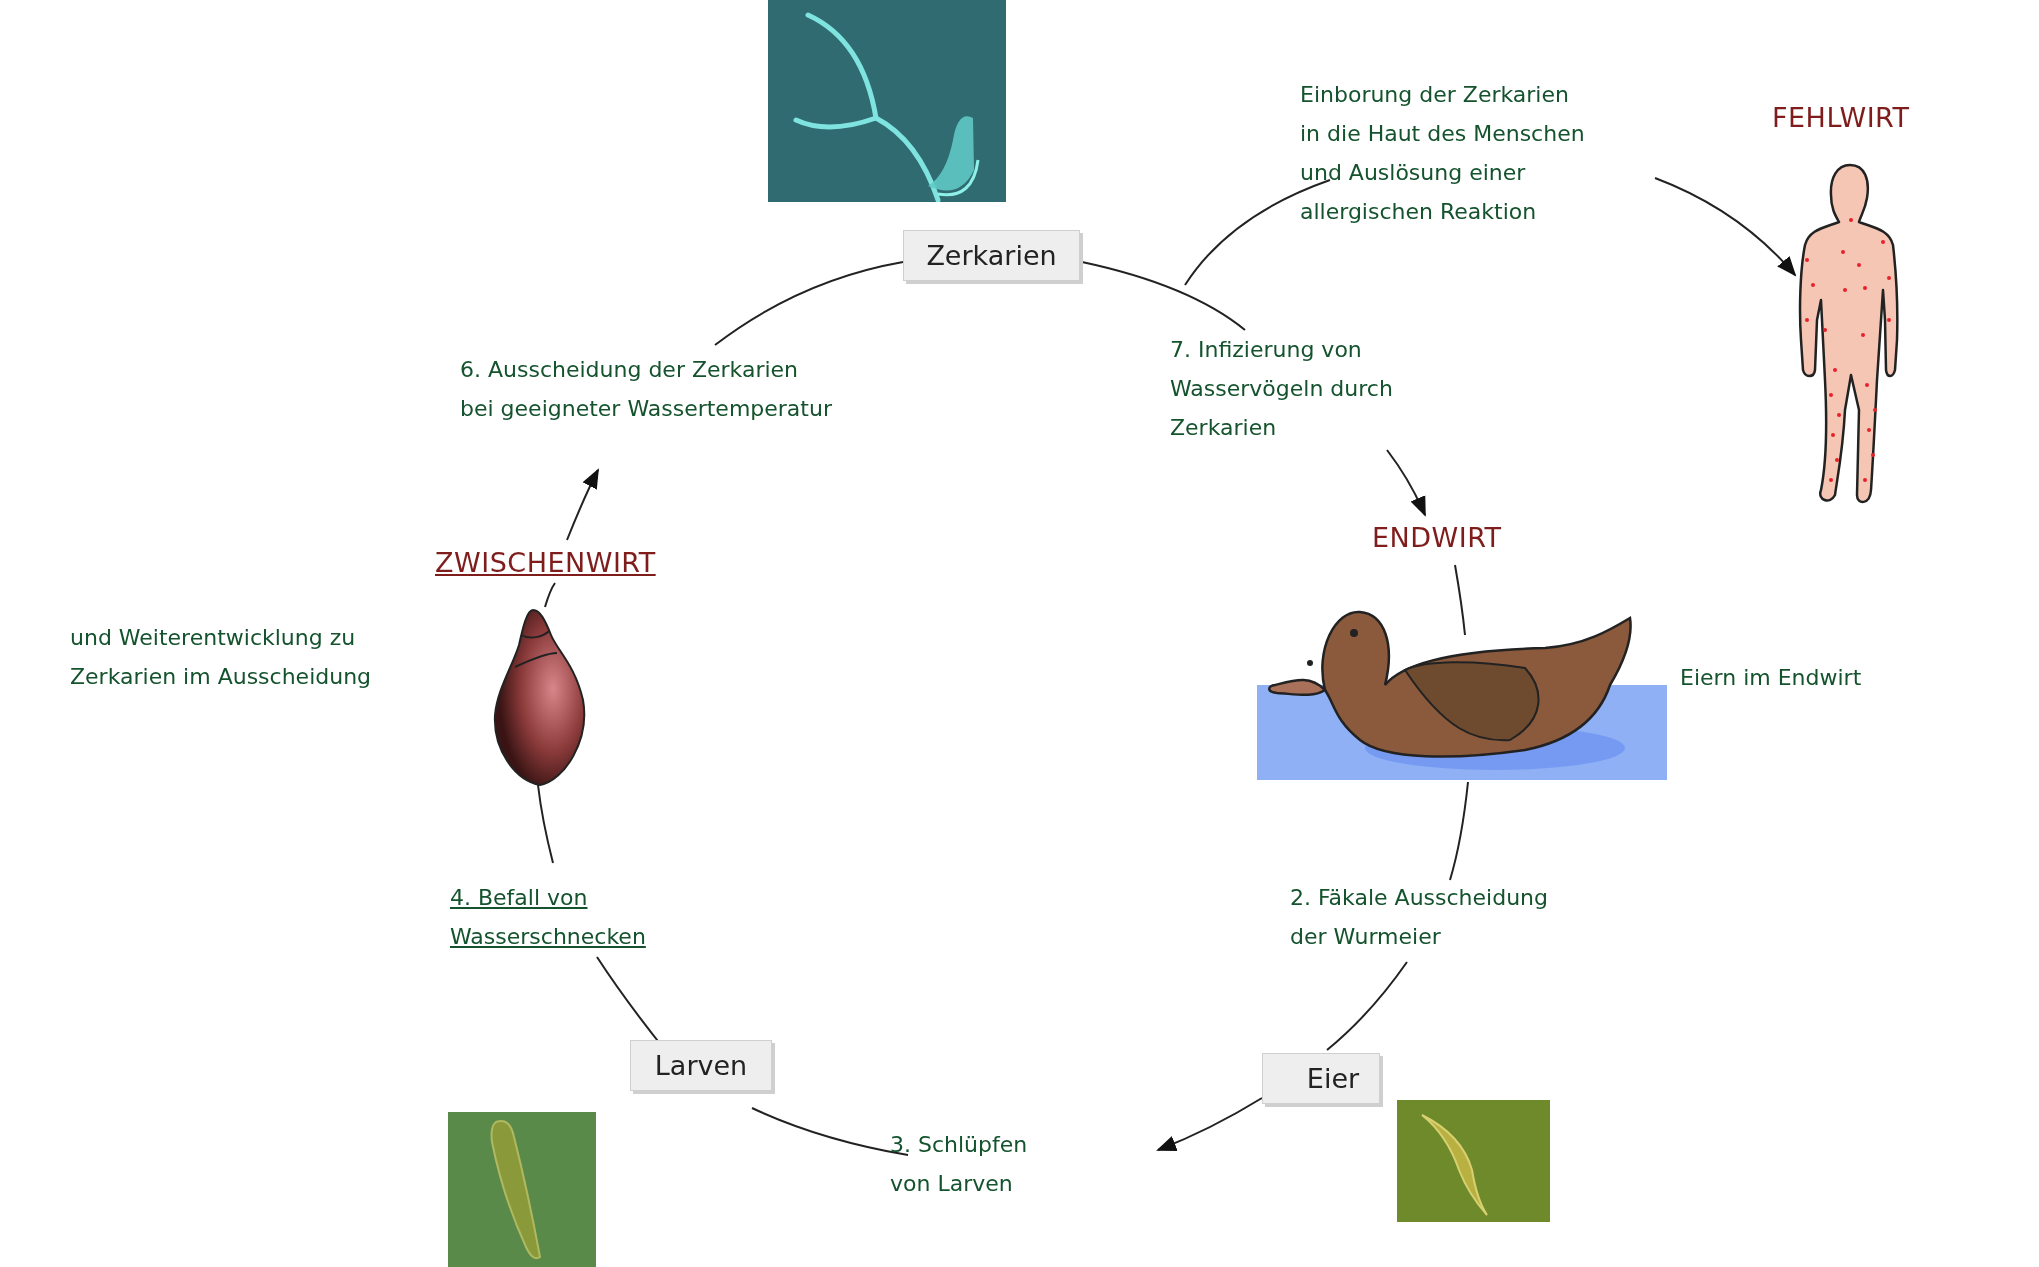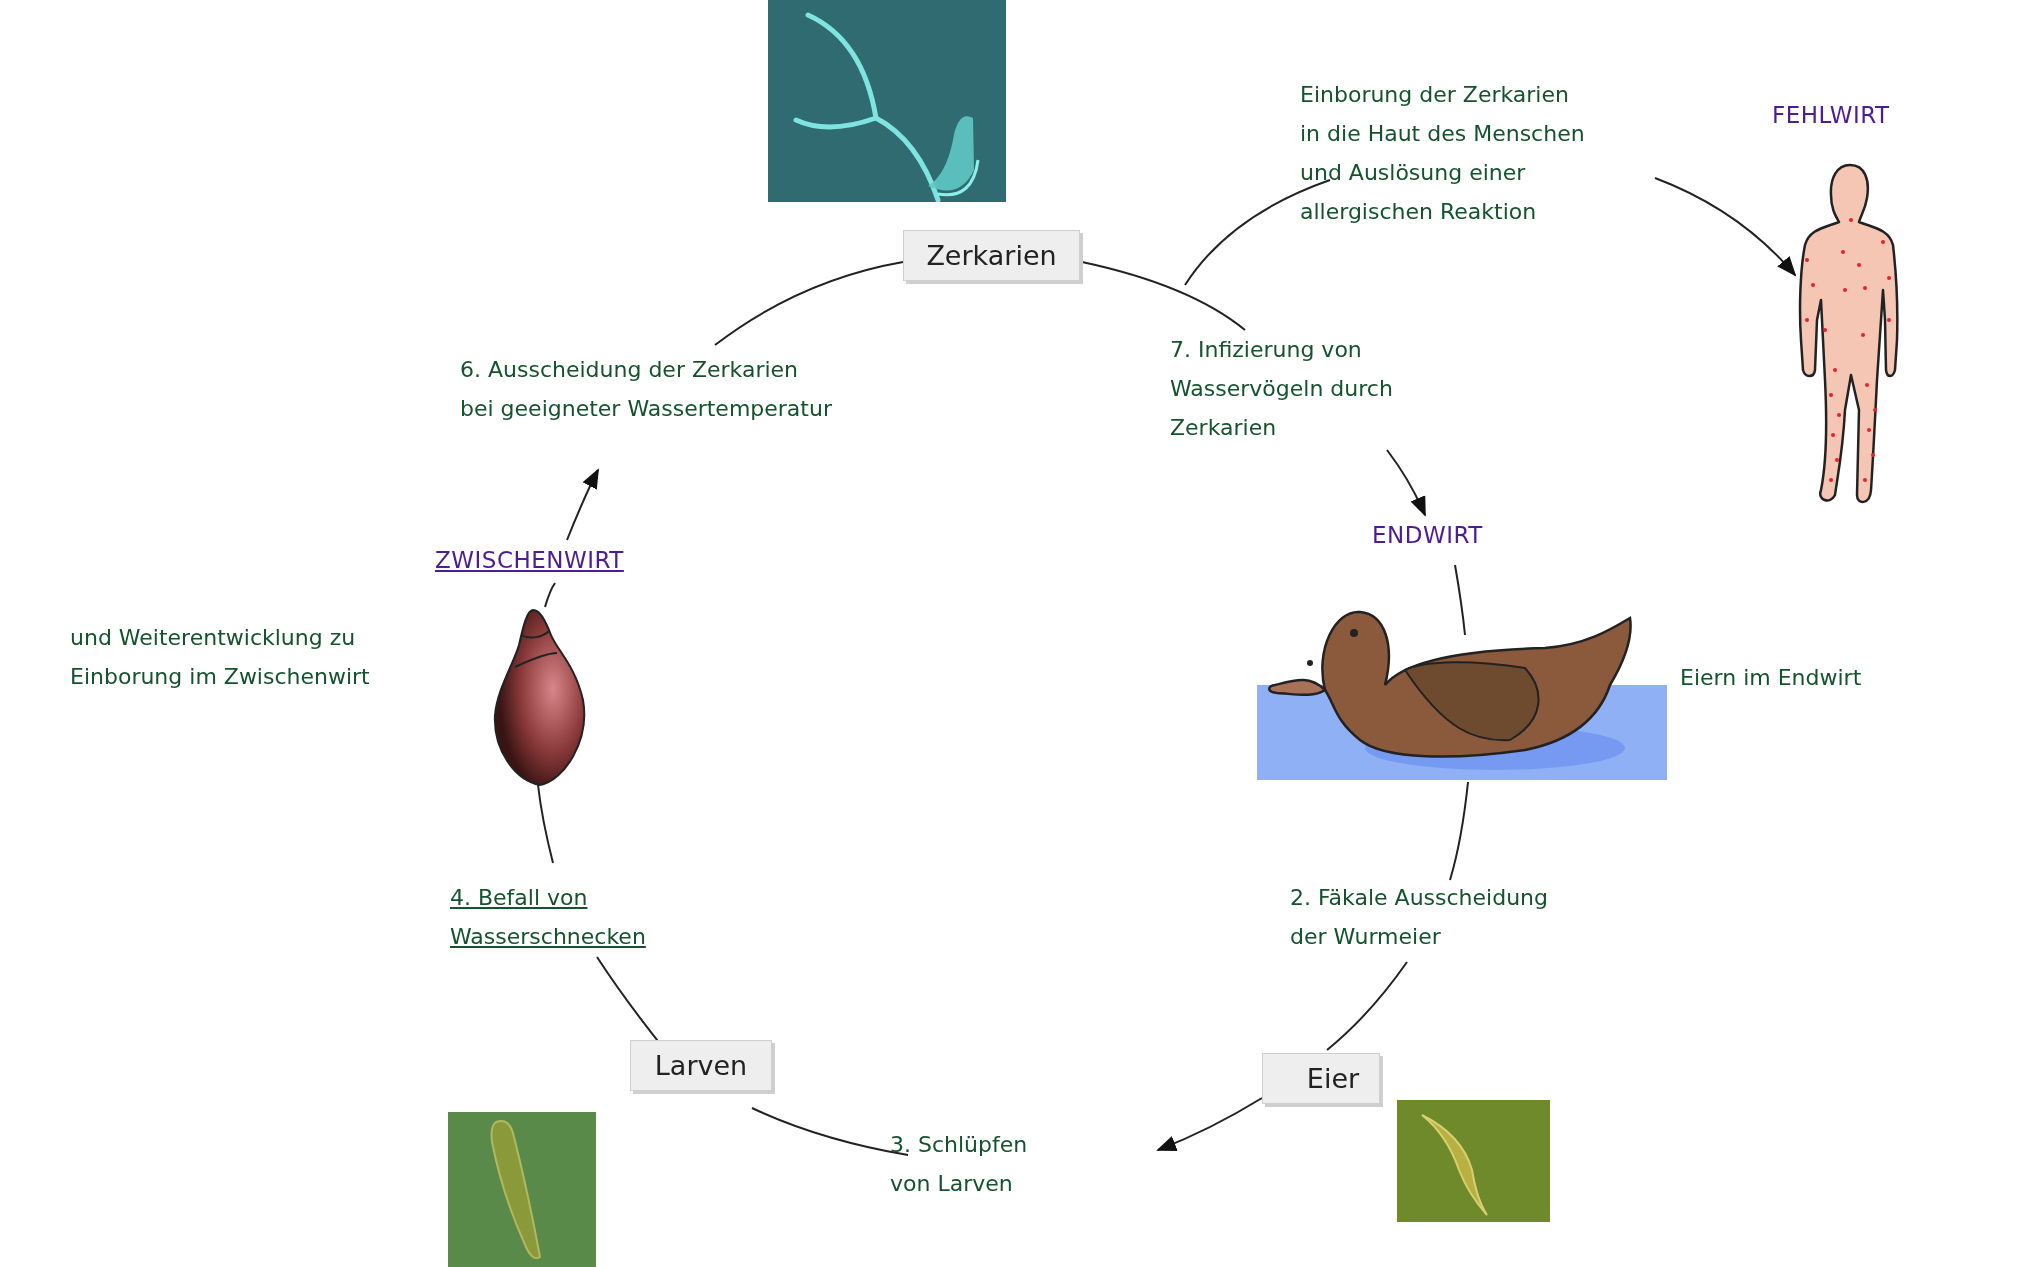--- a/index.html
+++ b/index.html
@@ -1,21 +1,21 @@
 <!DOCTYPE html>
 <html><head>
 <meta charset="utf-8">
 <style>
   html, body { margin:0; padding:0; background:#ffffff; }
   body { width:2039px; height:1267px; position:relative; overflow:hidden;
          font-family:"DejaVu Sans", sans-serif; color:#1e1e1e; }
   .abs { position:absolute; }
   .txt { position:absolute; font-size:22px; line-height:39px; text-align:left; white-space:nowrap; color:#14532d; }
   .txt span { display:block; }
-  .host { position:absolute; font-size:23px; color:#4c1d95; letter-spacing:0.5px; white-space:nowrap; }
+  .host { position:absolute; font-size:27px; color:#7f1d1d; letter-spacing:0.5px; white-space:nowrap; }
   .stage { position:absolute; background:#eeeeee; border:1px solid #cfcfcf; box-shadow:3px 3px 0 #cfcfcf;
            font-size:27px; line-height:49px; text-align:center; color:#222; }
   svg.lines { position:absolute; left:0; top:0; }
 </style>
 </head>
 <body>
 
 <svg class="lines" width="2039" height="1267">
   <defs>
     <marker id="ah" viewBox="0 0 10 10" refX="9" refY="5" markerWidth="10" markerHeight="10" orient="auto">
@@ -95,21 +95,21 @@
 <div class="txt" style="left:890px;top:1125px;width:230px;">
   <span>3. Schlüpfen</span>
   <span>von Larven</span>
 </div>
 <div class="txt" style="left:450px;top:878px;width:280px;text-decoration:underline;">
   <span>4. Befall von</span>
   <span>Wasserschnecken</span>
 </div>
 <div class="txt" style="left:70px;top:618px;width:400px;">
   <span>und Weiterentwicklung zu</span>
-  <span>Einborung im Zwischenwirt</span>
+  <span>Zerkarien im Ausscheidung</span>
 </div>
 <div class="txt" style="left:460px;top:350px;width:500px;">
   <span>6. Ausscheidung der Zerkarien</span>
   <span>bei geeigneter Wassertemperatur</span>
 </div>
 
 <svg class="abs" style="left:1785px;top:160px;" width="130" height="350" viewBox="0 0 130 350">
   <path d="M65,5 C80,5 85,20 82,38 C80,50 76,55 74,62 C90,68 104,70 108,85 C112,120 113,150 112,180 L110,210 C108,218 102,218 101,210 L100,160 L98,130 C96,160 94,190 92,220 C90,260 88,300 86,330 C85,345 72,345 72,335 L74,250 L66,215 L60,250 C58,290 52,320 50,335 C45,345 32,340 36,330 C42,300 42,260 40,220 L36,140 L32,160 L30,210 C29,218 20,218 18,210 L16,180 C14,150 15,110 20,85 C24,70 38,68 54,62 C50,55 46,48 46,35 C45,18 52,5 65,5 Z" fill="#f5c6b4" stroke="#222" stroke-width="2.5" stroke-linejoin="round"></path>
   <g fill="#e8202a">
     <circle cx="66" cy="60" r="2"></circle>

